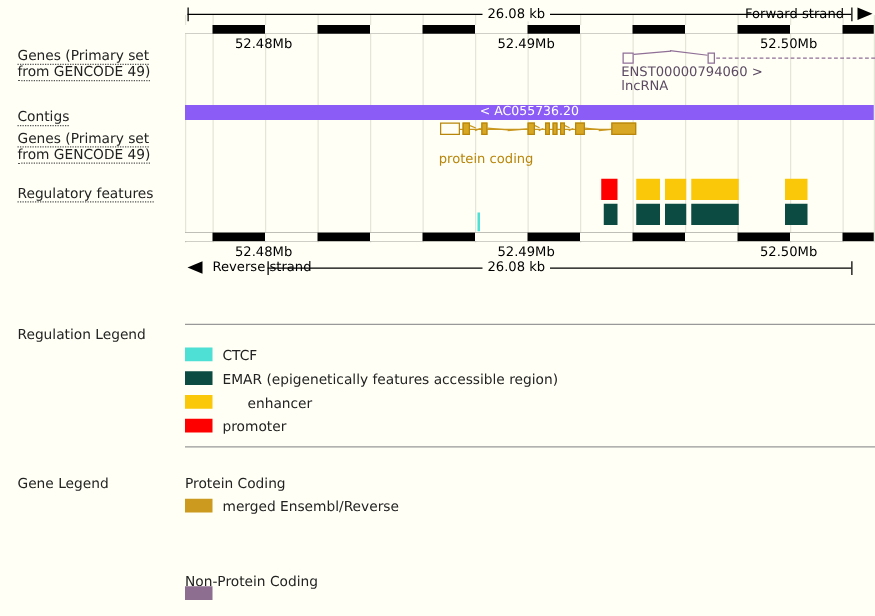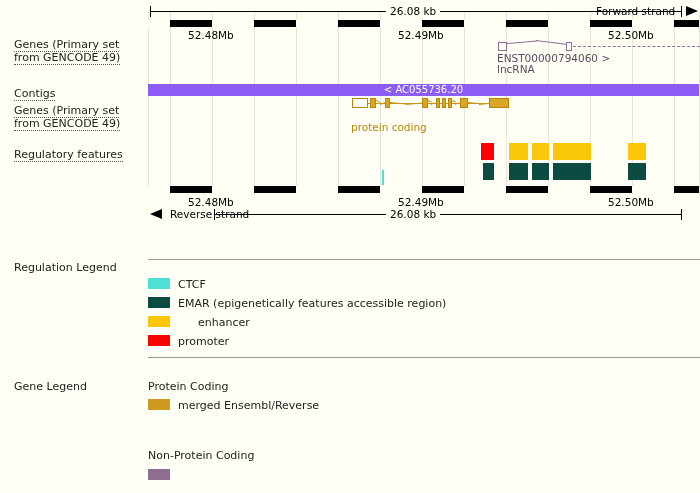--- a/index.html
+++ b/index.html
@@ -208,15 +208,15 @@
 <div class="sw" style="left:148px;top:335px;background:#ff0000;"></div>
 <div class="lg-txt" style="left:178px;top:335px;">promoter</div>
 
 <div class="legend-rule" style="top:357px;"></div>
 <div class="legend-head" style="top:380px;">Gene Legend</div>
 
 <div class="lg-sub" style="left:148px;top:380px;">Protein Coding</div>
 <div class="sw" style="left:148px;top:399px;background:#cc9a1e;"></div>
 <div class="lg-txt" style="left:178px;top:399px;">merged Ensembl/Reverse</div>
 
-<div class="lg-sub" style="left:148px;top:449px;">Non-Protein Coding</div>
+<div class="lg-sub" style="left:148px;top:459px;">Non-Protein Coding</div>
 <div class="sw" style="left:148px;top:469px;background:#8d6e91;"></div>
 <div class="lg-txt" style="left:196px;top:469px;margin-top:26px;">RNA gene</div>
 
 </body></html>

